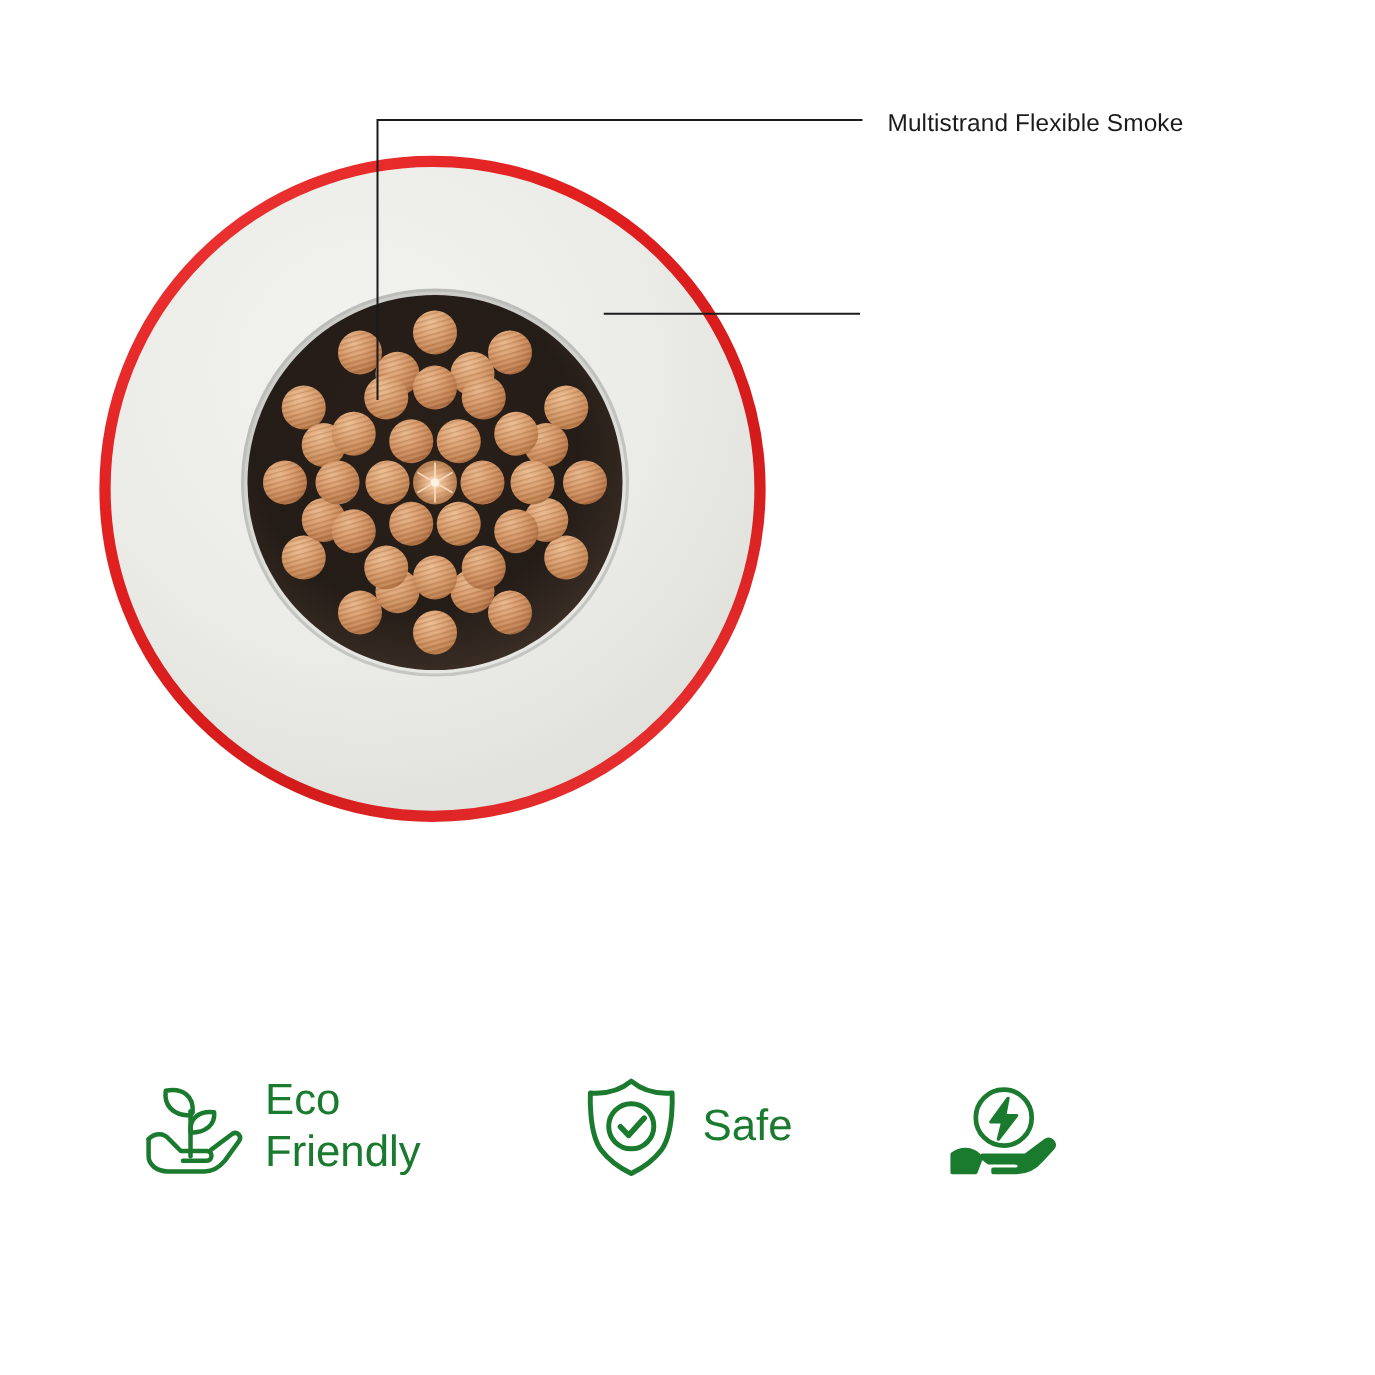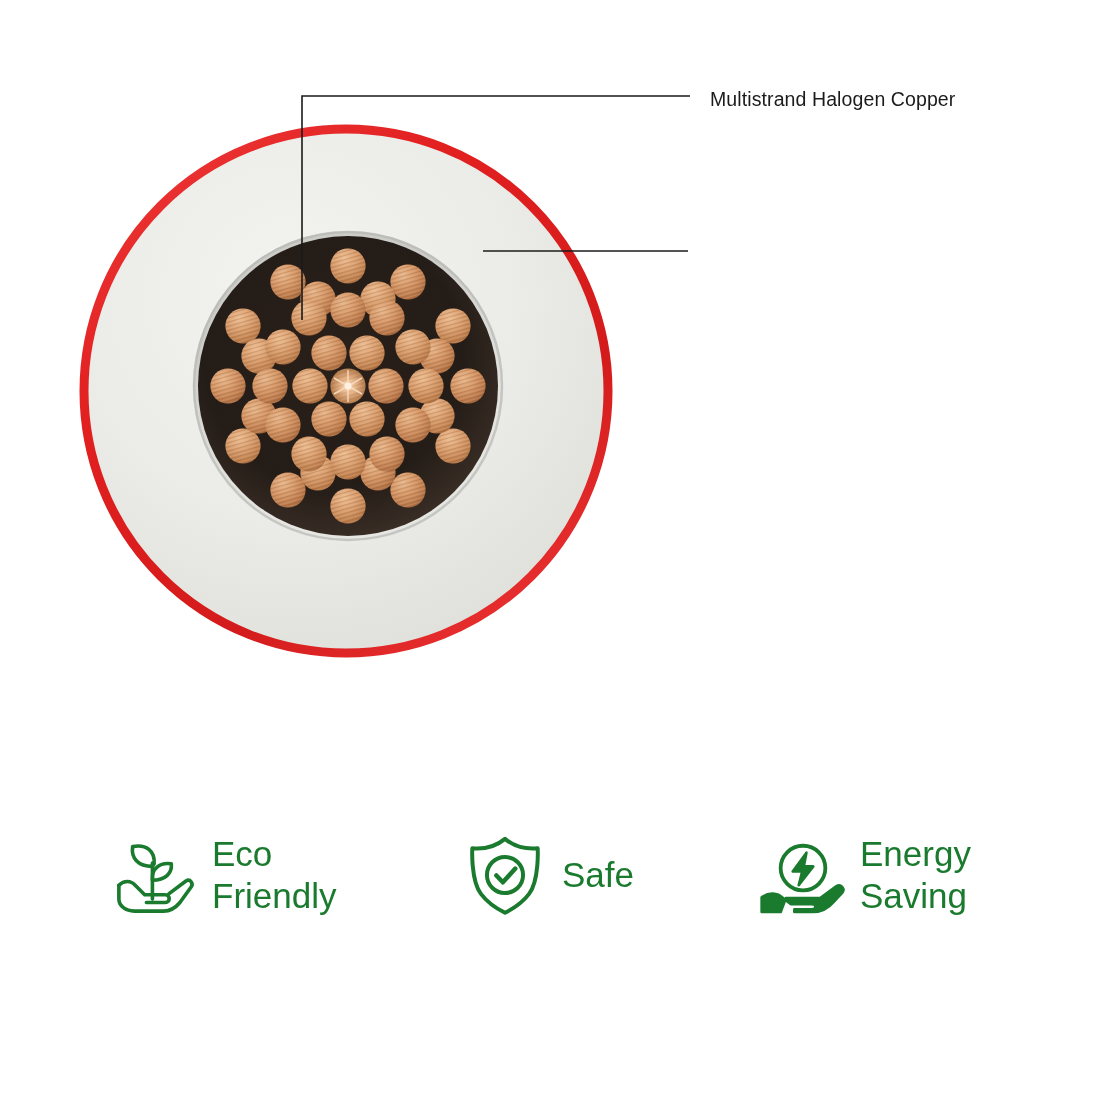--- a/index.html
+++ b/index.html
@@ -40,21 +40,21 @@
     white-space: pre-line;
     font-family: "Liberation Sans", sans-serif;
   }
   .callout-copper { left: 710px; top: 86px; }
   .callout-pvc    { left: 710px; top: 243px; }
 
   
   .features {
     position: absolute;
     left: 0;
-    top: 805px;
+    top: 831px;
     width: 1092px;
     height: 150px;
   }
   .feature {
     position: absolute;
     top: 0;
     display: flex;
     flex-direction: row;
     align-items: center;
     gap: 14px;
@@ -330,21 +330,21 @@
     </g>
 
     <circle cx="348" cy="386" r="154" fill="none" stroke="#b4b4b0" stroke-width="2.5" stroke-opacity="0.65"></circle>
 
     <g stroke="#1b1b1b" stroke-width="1.6" fill="none">
       <path d="M 302 320 L 302 96 L 690 96"></path>
       <path d="M 483 251 L 688 251"></path>
     </g>
   </svg>
 
-  <div class="callout callout-copper">Multistrand Halogen Copper</div>
+  <div class="callout callout-copper">Multistrand Flexible Smoke</div>
 
 
   <div class="features">
 
     <div class="feature feature-eco">
       <svg class="feature-icon" viewBox="0 0 100 100" fill="none" stroke="#1a7a2e" stroke-width="4.2" stroke-linecap="round" stroke-linejoin="round">
 
         <path d="M47 78 C 47 64 47 52 47 36"></path>
 
         <path d="M47 40 C 30 40 22 30 24 17 C 40 14 50 22 49 37 Z"></path>
@@ -368,18 +368,16 @@
     </div>
 
     <div class="feature feature-energy">
       <svg class="feature-icon" viewBox="0 0 100 100">
         <g fill="none" stroke="#1a7a2e" stroke-width="4.4" stroke-linecap="round" stroke-linejoin="round">
           <circle cx="50" cy="42" r="26"></circle>
           <path d="M54 24 L 38 46 L 49 46 L 45 62 L 62 40 L 51 40 Z" fill="#1a7a2e" stroke-width="3"></path>
         </g>
         <path d="M2 76 C 10 70 20 70 27 77 L 36 84 L 60 84 C 66 84 66 90 60 90 L 40 90 L 40 93 L 62 93 C 72 93 80 88 86 81 L 96 70 C 99 66 94 60 89 63 L 70 77 L 30 77 L 24 93 L 2 93 Z" fill="#1a7a2e" stroke="#1a7a2e" stroke-width="3.2" stroke-linejoin="round"></path>
       </svg>
-      <div class="feature-label">Energy
-Saving</div>
     </div>
 
   </div>
 </div>
 
 </body></html>

